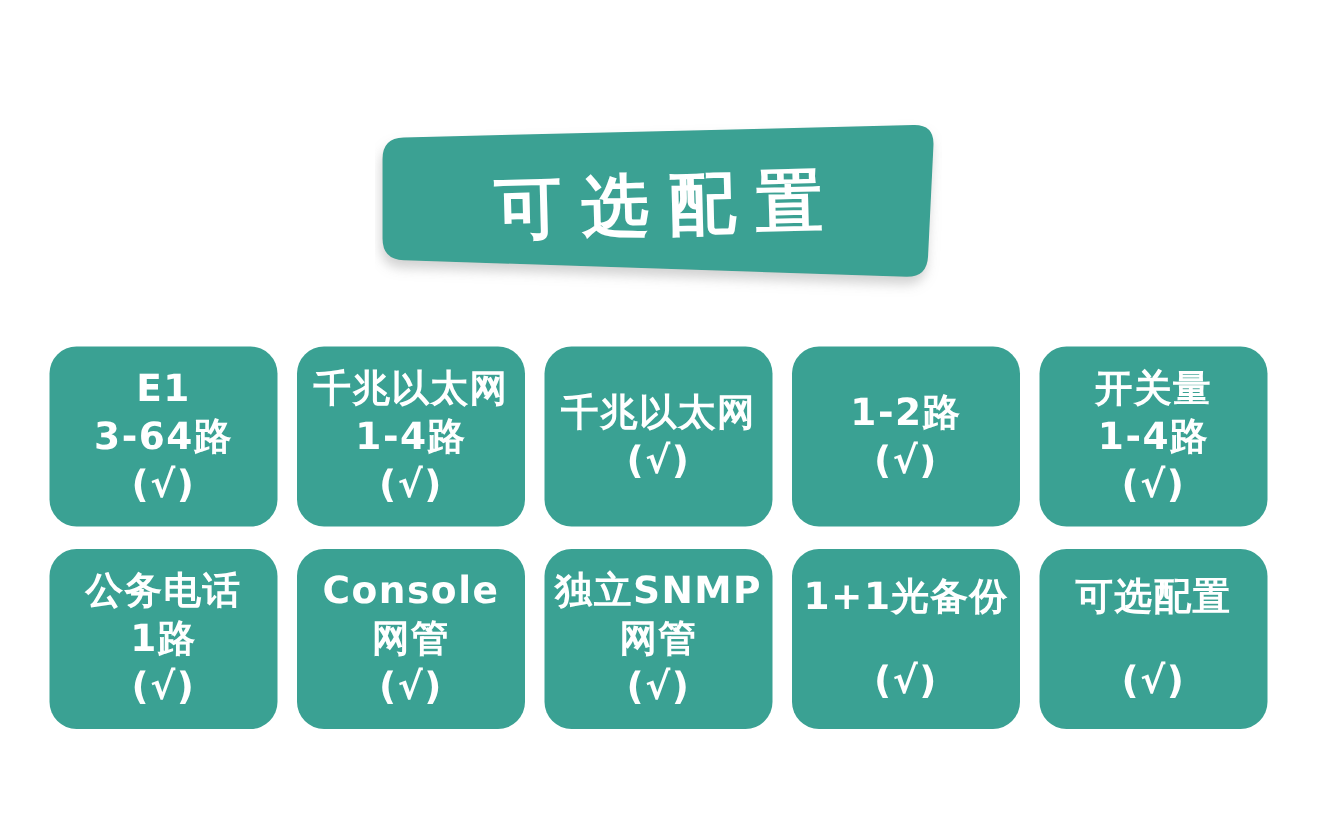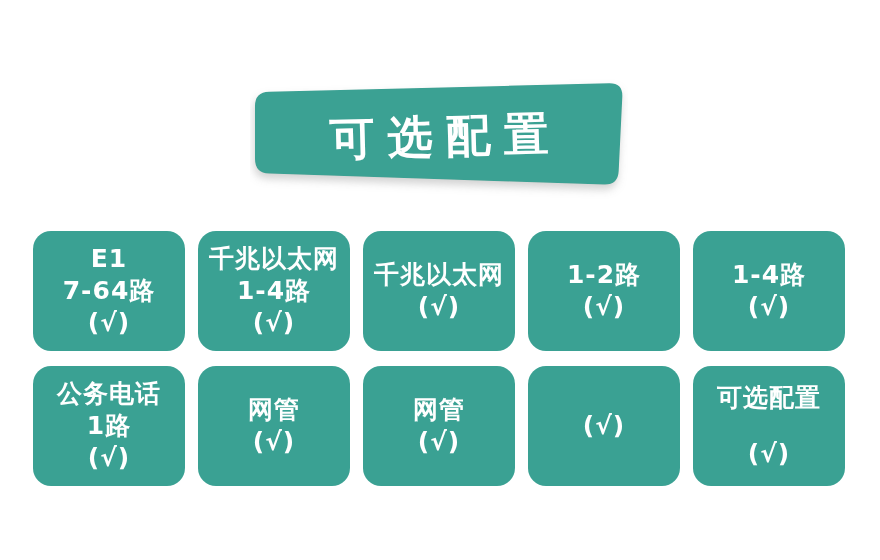--- a/index.html
+++ b/index.html
@@ -66,57 +66,61 @@
                L 19,95.46
                Q 5,95 5,81
                Z" fill="#3aa193" filter="url(#bannerShadow)"></path>
     </svg>
     <div class="banner-title">可选配置</div>
   </div>
 
   <div class="row row1">
     <div class="card">
       <span class="ln">E1</span>
-      <span class="ln">7-64路</span>
+      <span class="ln">3-64路</span>
       <span class="ln">(√)</span>
     </div>
     <div class="card">
       <span class="ln">千兆以太网</span>
       <span class="ln">1-4路</span>
       <span class="ln">(√)</span>
     </div>
     <div class="card">
       <span class="ln">千兆以太网</span>
       <span class="ln">(√)</span>
     </div>
     <div class="card">
       <span class="ln">1-2路</span>
       <span class="ln">(√)</span>
     </div>
     <div class="card">
+      <span class="ln">开关量</span>
       <span class="ln">1-4路</span>
       <span class="ln">(√)</span>
     </div>
   </div>
 
   <div class="row row2">
     <div class="card">
       <span class="ln">公务电话</span>
       <span class="ln">1路</span>
       <span class="ln">(√)</span>
     </div>
     <div class="card">
+      <span class="ln">Console</span>
       <span class="ln">网管</span>
       <span class="ln">(√)</span>
     </div>
     <div class="card">
+      <span class="ln">独立SNMP</span>
       <span class="ln">网管</span>
       <span class="ln">(√)</span>
     </div>
     <div class="card gapped">
+      <span class="ln">1+1光备份</span>
       <span class="ln">(√)</span>
     </div>
     <div class="card gapped">
       <span class="ln">可选配置</span>
       <span class="ln">(√)</span>
     </div>
   </div>
 
 </div>
 

